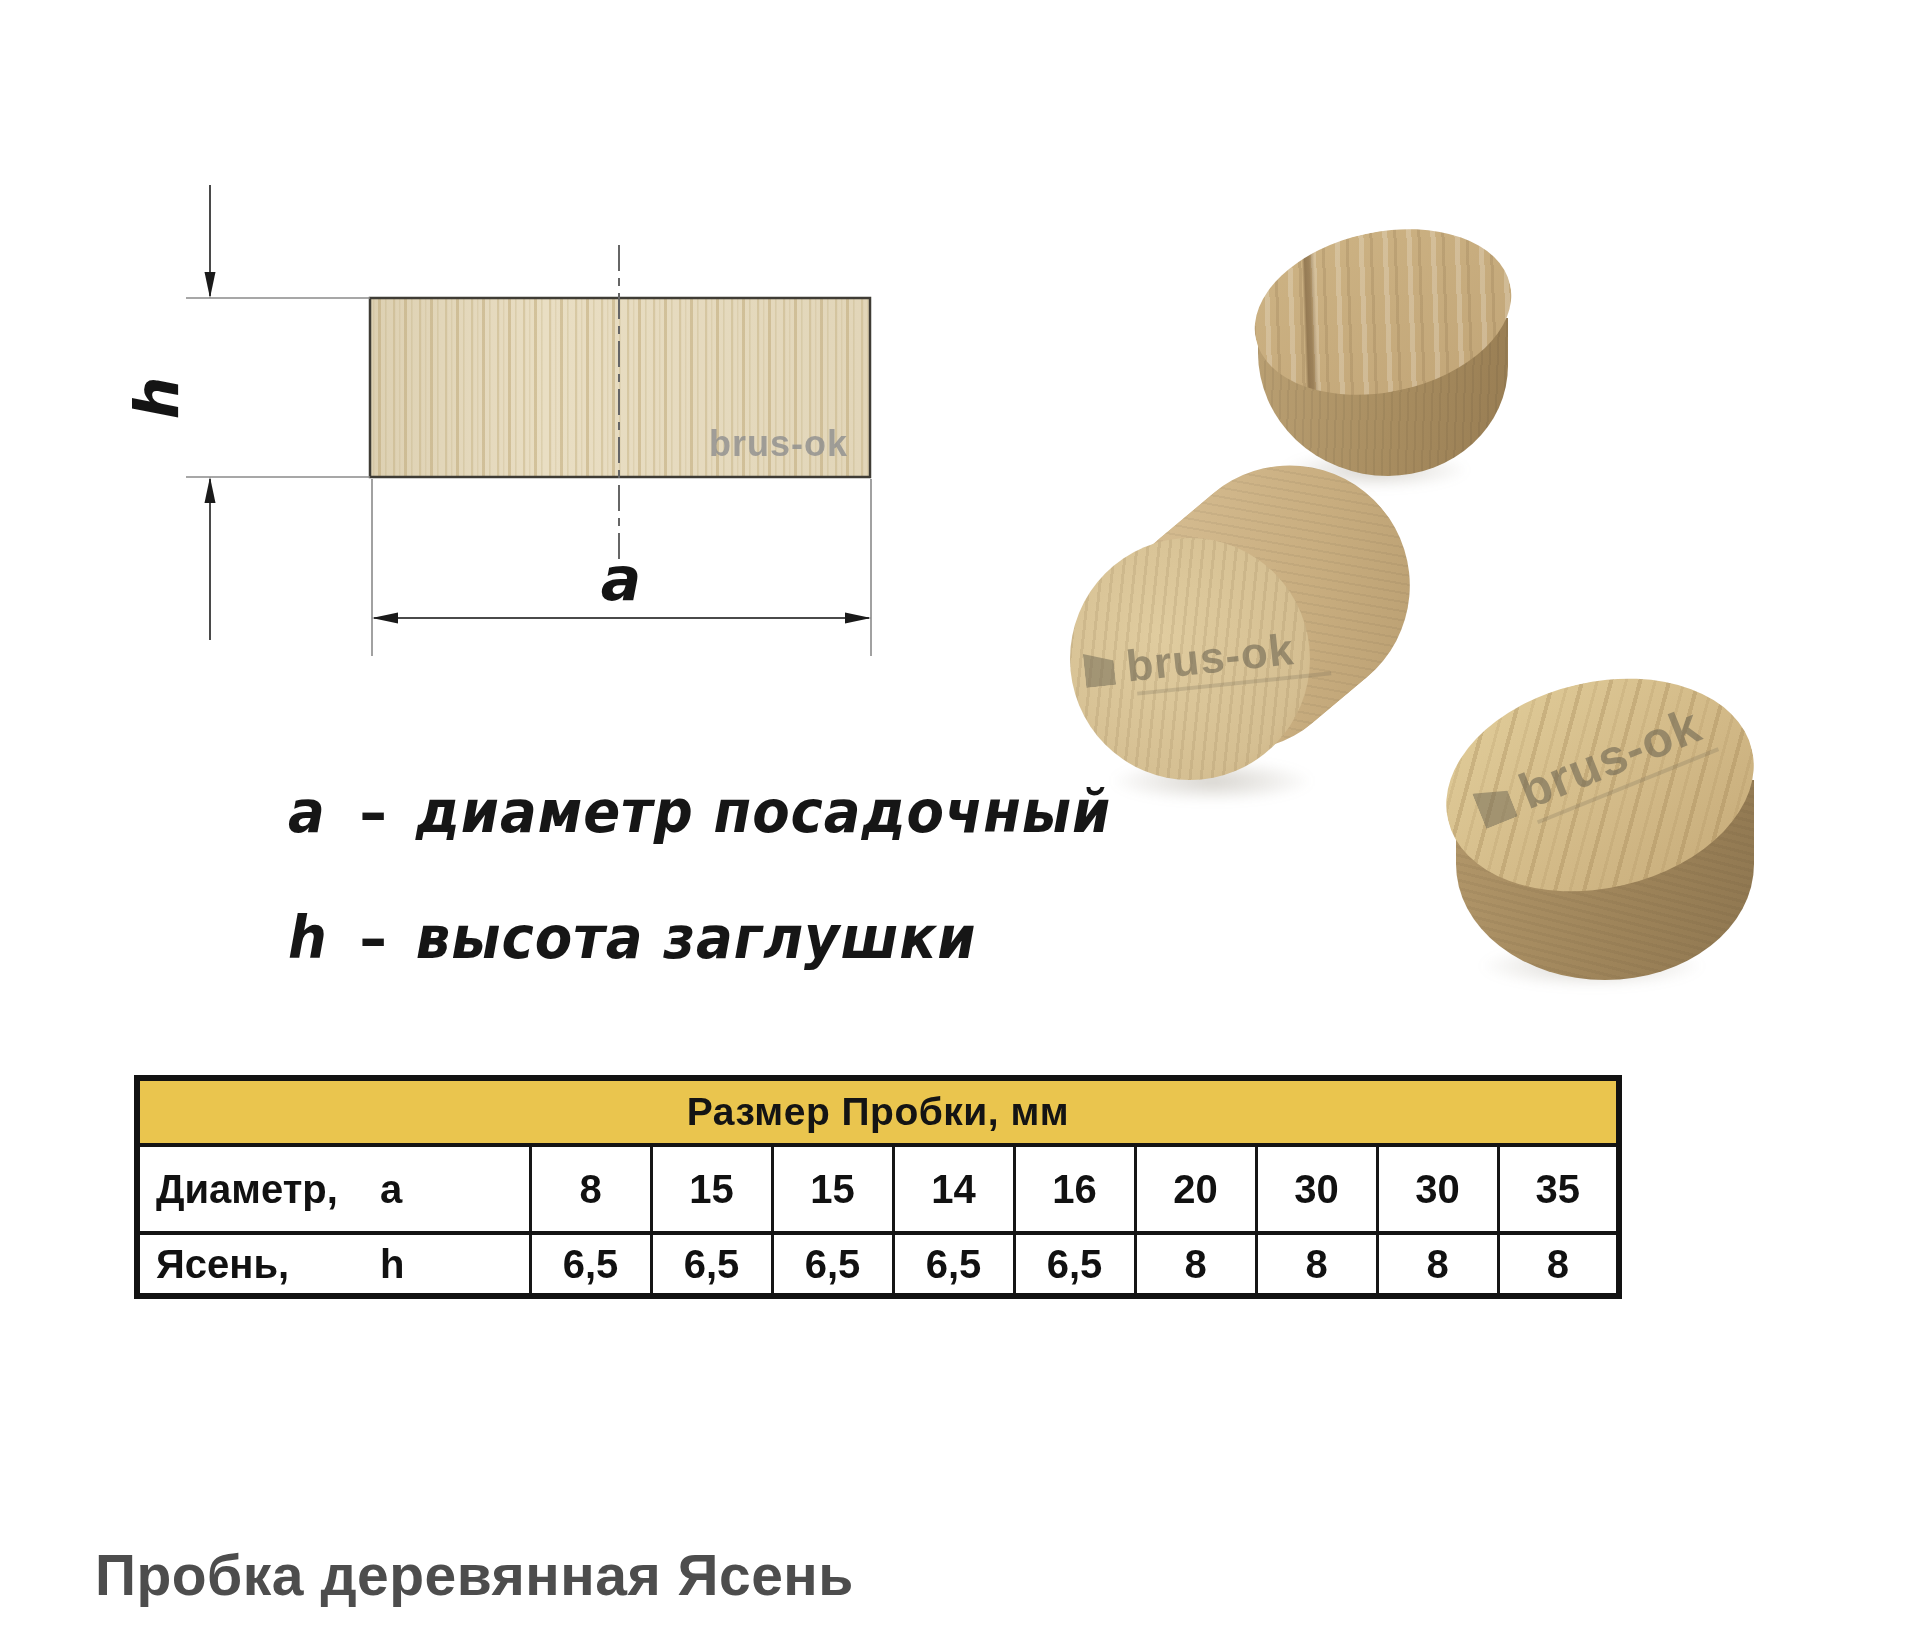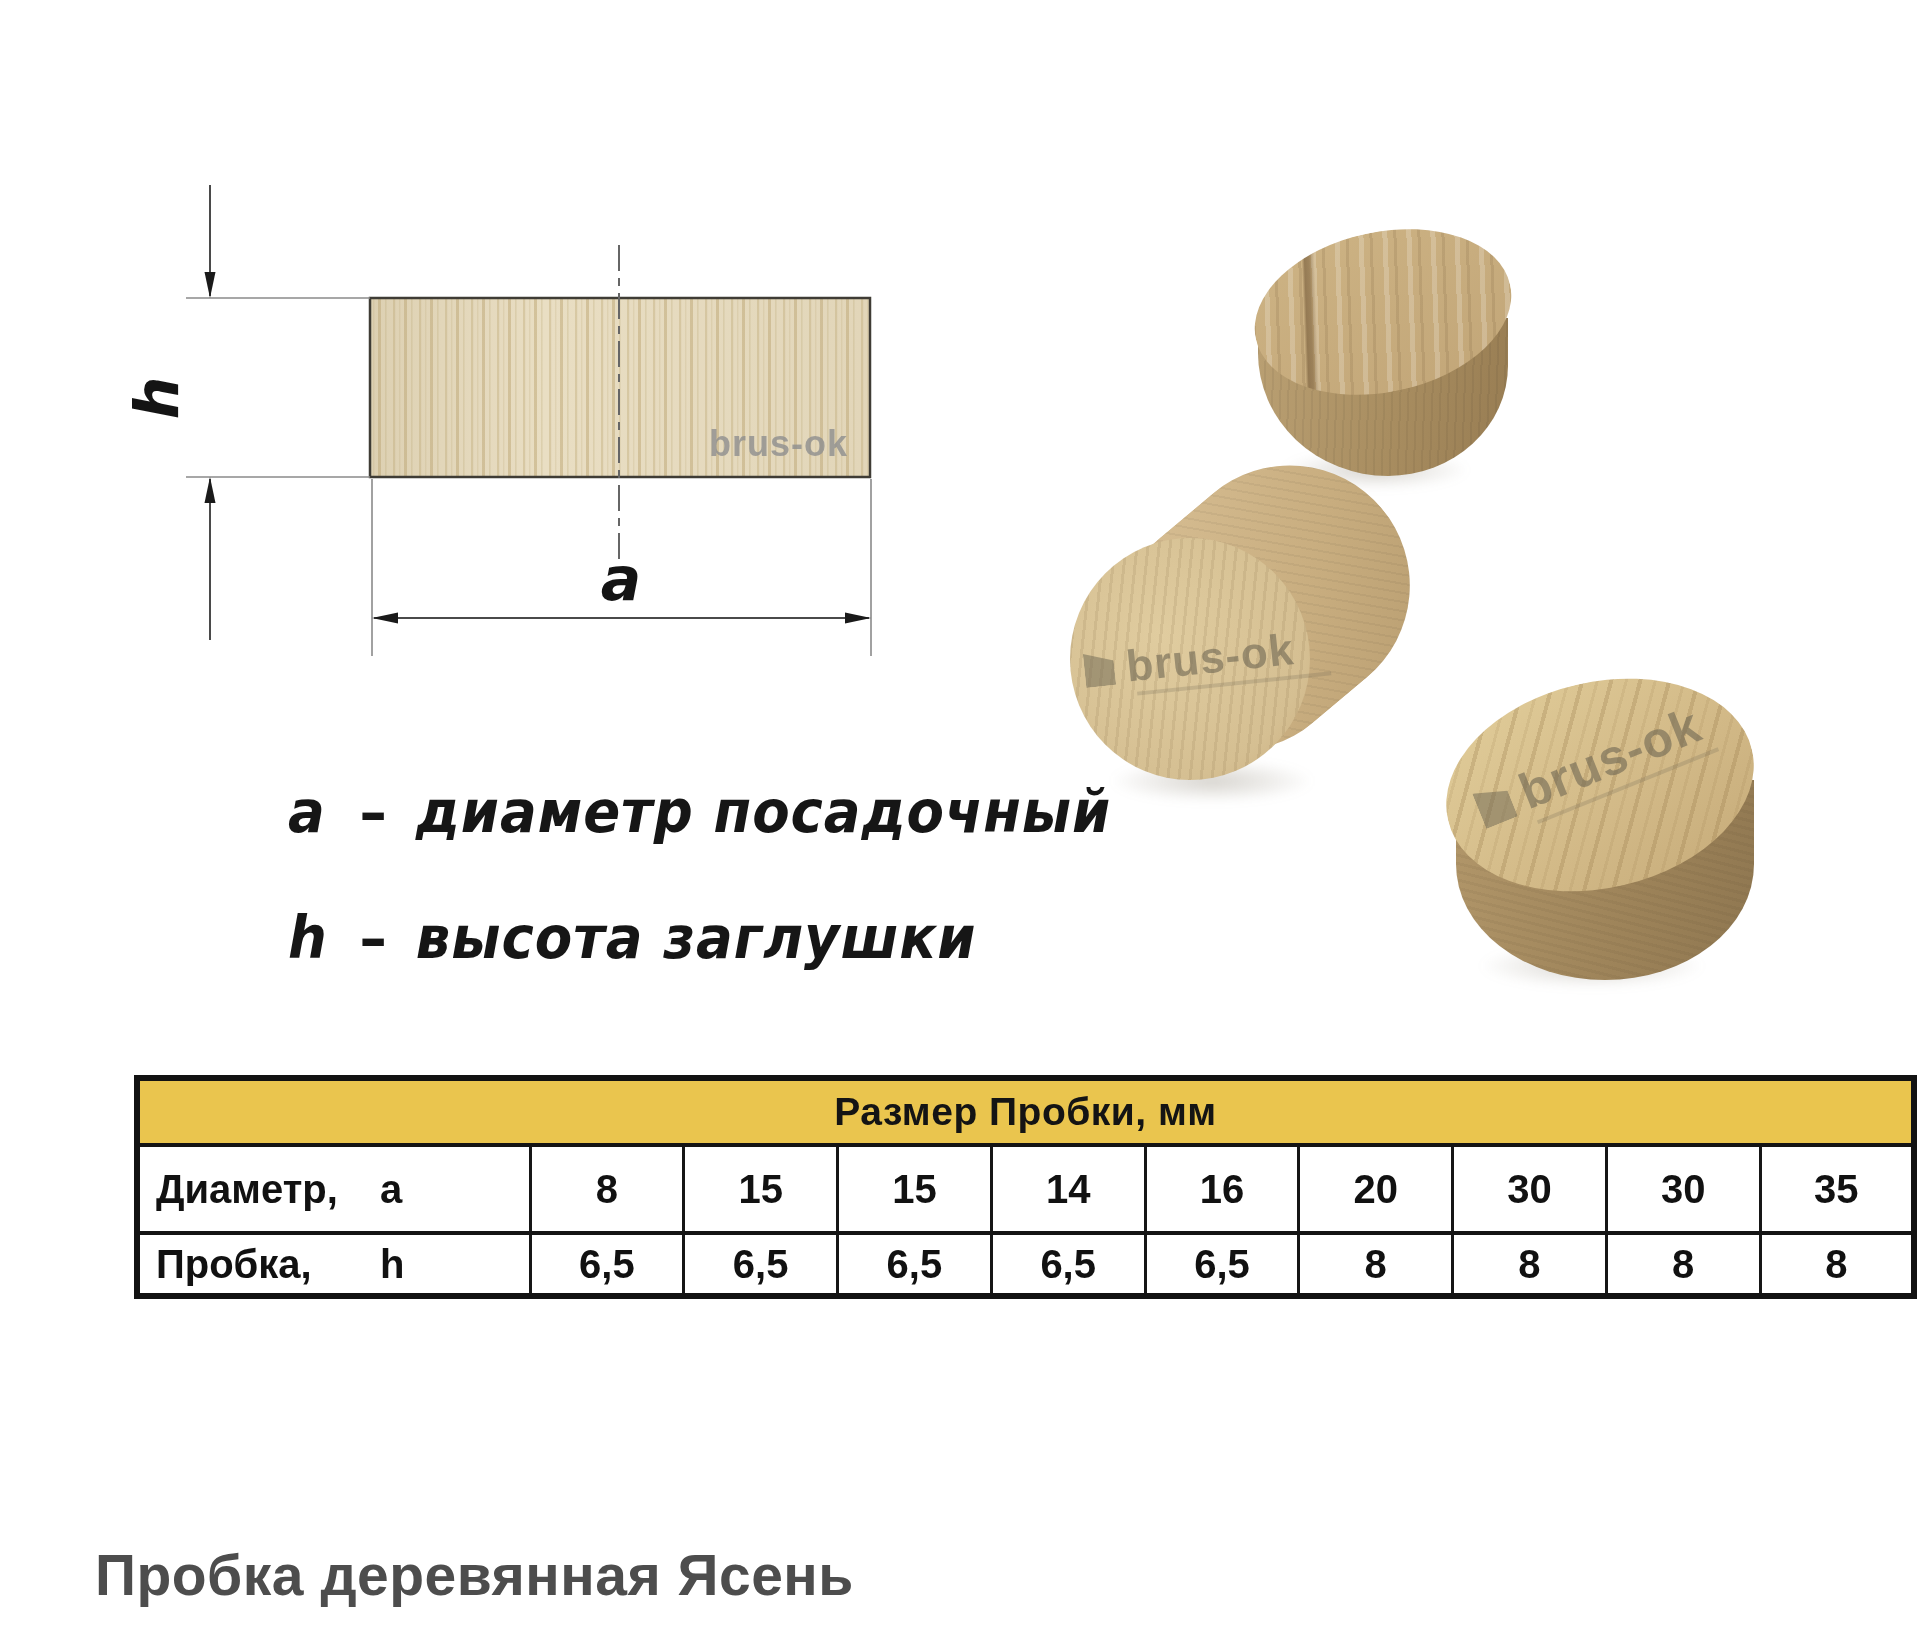--- a/index.html
+++ b/index.html
@@ -61,21 +61,21 @@
   .wm-logo{display:inline-block;width:30px;height:34px;background:currentColor;
       clip-path:polygon(0 0,100% 28%,100% 100%,0 100%);opacity:.85;}
   .wm-text{font-size:44px;letter-spacing:1px;}
   .wm-sub{position:absolute;left:50px;top:102%;width:195px;height:4px;background:currentColor;opacity:.38;}
   .plug-mid .wm{left:6%;top:40%;transform:rotate(-6deg);}
   .plug-bot .wm{left:10%;top:26%;transform:rotate(-9deg);}
   .plug-bot .wm .wm-text{font-size:50px;}
   .plug-bot .wm .wm-logo{width:34px;height:38px;}
 
   
-  .size-table{position:absolute;left:134px;top:1075px;width:1783px;border-collapse:collapse;
+  .size-table{position:absolute;left:134px;top:1075px;width:1488px;border-collapse:collapse;
       table-layout:fixed;background:#fff;border:6px solid #121212;}
   .size-table col.c0{width:393px;}
   .size-table th{height:60px;background:var(--header-bg,#EAC54E);font-size:39px;font-weight:bold;
       color:#141414;border:5px solid #141414;border-bottom:4px solid #141414;letter-spacing:.5px;}
   .size-table td{border:3px solid #161616;font-size:40px;font-weight:bold;text-align:center;color:#111;}
   .size-table tr.r1 td{height:82px;border-top:4px solid #6d28d9;}
   .size-table tr.r2 td{height:56px;border-top:4px solid #141414;}
   .size-table td.lbl{text-align:left;padding-left:16px;position:relative;}
   .size-table td.lbl .sym2{position:absolute;left:240px;}
 
@@ -204,21 +204,21 @@
       <td>15</td>
       <td>14</td>
       <td>16</td>
       <td>20</td>
       <td>30</td>
       <td>30</td>
       <td>35</td>
     </tr>
     <tr class="r2">
       <td class="lbl">
-        <span>Пробка,</span>
+        <span>Ясень,</span>
         <span class="sym2">h</span>
       </td>
       <td>6,5</td>
       <td>6,5</td>
       <td>6,5</td>
       <td>6,5</td>
       <td>6,5</td>
       <td>8</td>
       <td>8</td>
       <td>8</td>

